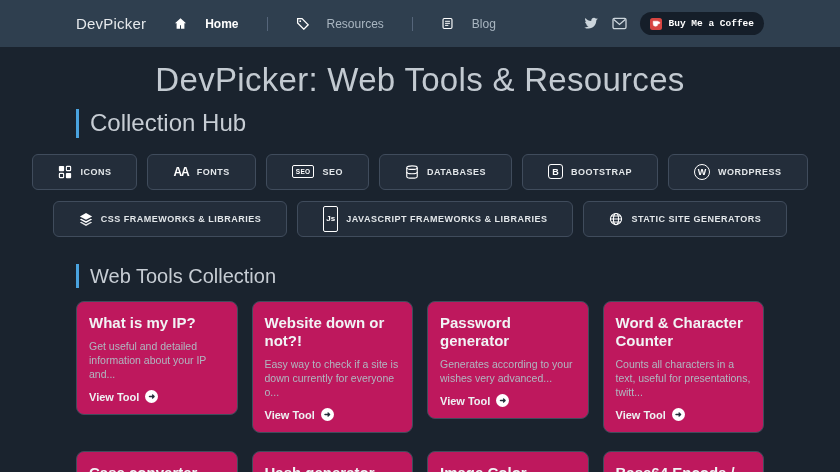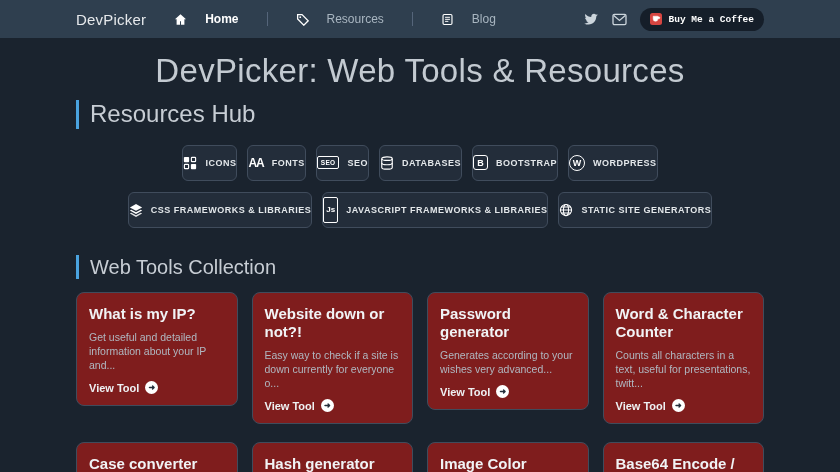--- a/index.html
+++ b/index.html
@@ -6,21 +6,21 @@
   html, body { margin: 0; padding: 0; }
   body {
     width: 840px; height: 472px; overflow: hidden;
     background: #1a232e;
     font-family: "Liberation Sans", sans-serif;
     -webkit-font-smoothing: antialiased;
   }
 
   
   .navbar {
-    height: 38px; background: #2f3f4f;
+    height: 47px; background: #2f3f4f;
     display: flex; align-items: center;
     padding: 0 76px;
   }
   .brand { font-size: 15px; color: #e6e9ec; margin-right: 28px; cursor: pointer; letter-spacing: .2px; }
   .nav-links { display: flex; align-items: center; }
   .nav-item { display: inline-flex; align-items: center; gap: 18px; font-size: 12px; color: #a9b6c1; cursor: pointer; }
   .nav-item.active { color: #ffffff; font-weight: 700; }
   .nav-item svg { display: block; }
   .nav-sep { width: 1px; height: 14px; background: #55657a; margin: 0 28px; }
   .nav-right { margin-left: auto; display: flex; align-items: center; gap: 13px; }
@@ -43,37 +43,37 @@
     margin: 0; line-height: 1.2;
   }
   .section-h.tools { font-size: 20px; margin-top: 27px; }
 
   
   .res-row { display: flex; justify-content: center; gap: 10px; margin-top: 16px; }
   .res-row.second { margin-top: 11px; }
   .res-btn {
     display: inline-flex; align-items: center; gap: 8px;
     background: #232d3a; border: 1px solid #404c5c; border-radius: 6px;
-    height: 36px; padding: 0 0; color: #e3e7ea; cursor: pointer;
+    height: 36px; padding: 0 25px; color: #e3e7ea; cursor: pointer;
   }
   .res-btn .lbl { font-size: 9px; font-weight: 700; letter-spacing: .5px; white-space: nowrap; }
   .gl { color: #fff; display: inline-flex; align-items: center; justify-content: center; }
   .icon-aa { font-size: 12px; font-weight: 700; letter-spacing: -1px; }
   .icon-seo { border: 1px solid #fff; border-radius: 2px; font-size: 6.5px; font-weight: 700; padding: 2px 3px; letter-spacing: .3px; }
   .icon-box { width: 15px; height: 15px; border: 1.5px solid #fff; border-radius: 3px; font-size: 9px; font-weight: 700; }
   .icon-circle { width: 16px; height: 16px; border: 1.5px solid #fff; border-radius: 50%; font-size: 9px; font-weight: 700; }
   .icon-js { width: 15px; height: 26px; border: 1.5px solid #fff; border-radius: 2px; font-size: 8px; font-weight: 700; }
 
   
   .tools-grid {
     display: grid; grid-template-columns: repeat(4, 1fr);
     column-gap: 14px; row-gap: 18px; align-items: start; margin-top: 13px;
   }
   .tool-card {
-    background: #7f1d1d; border: 1px solid #404c5c; border-radius: 8px;
+    background: #be185d; border: 1px solid #404c5c; border-radius: 8px;
     padding: 12px 12px 11px;
   }
   .tool-title { font-size: 15px; font-weight: 700; color: #f1f3f5; margin: 0 0 7px; line-height: 1.2; }
   .tool-desc { font-size: 10.5px; color: #b0b8c1; line-height: 1.35; margin: 0 0 9px; }
   .tool-footer {
     display: flex; justify-content: flex-start; align-items: center; gap: 6px;
     font-size: 11px; font-weight: 700; color: #eef1f3; cursor: pointer;
   }
   .arrow-circle {
     width: 13px; height: 13px; border-radius: 50%;
@@ -139,21 +139,21 @@
       </span>
       <span>Buy Me a Coffee</span>
     </a>
   </div>
 </nav>
 
 <main class="container">
 
   <h1 class="hero-title">DevPicker: Web Tools &amp; Resources</h1>
 
-  <h2 class="section-h">Resources Hub</h2>
+  <h2 class="section-h">Collection Hub</h2>
 
   <div class="res-row">
     <a class="res-btn">
       <span class="gl">
         <svg width="14" height="14" viewBox="0 0 16 16" fill="currentColor">
             <rect x="1" y="1" width="6" height="6" rx="1"></rect>
             <rect x="9.6" y="1.6" width="4.8" height="4.8" rx=".8" fill="none" stroke="currentColor" stroke-width="1.3"></rect>
             <rect x="1.6" y="9.6" width="4.8" height="4.8" rx=".8" fill="none" stroke="currentColor" stroke-width="1.3"></rect>
             <rect x="9" y="9" width="6" height="6" rx="1"></rect>
           </svg>

